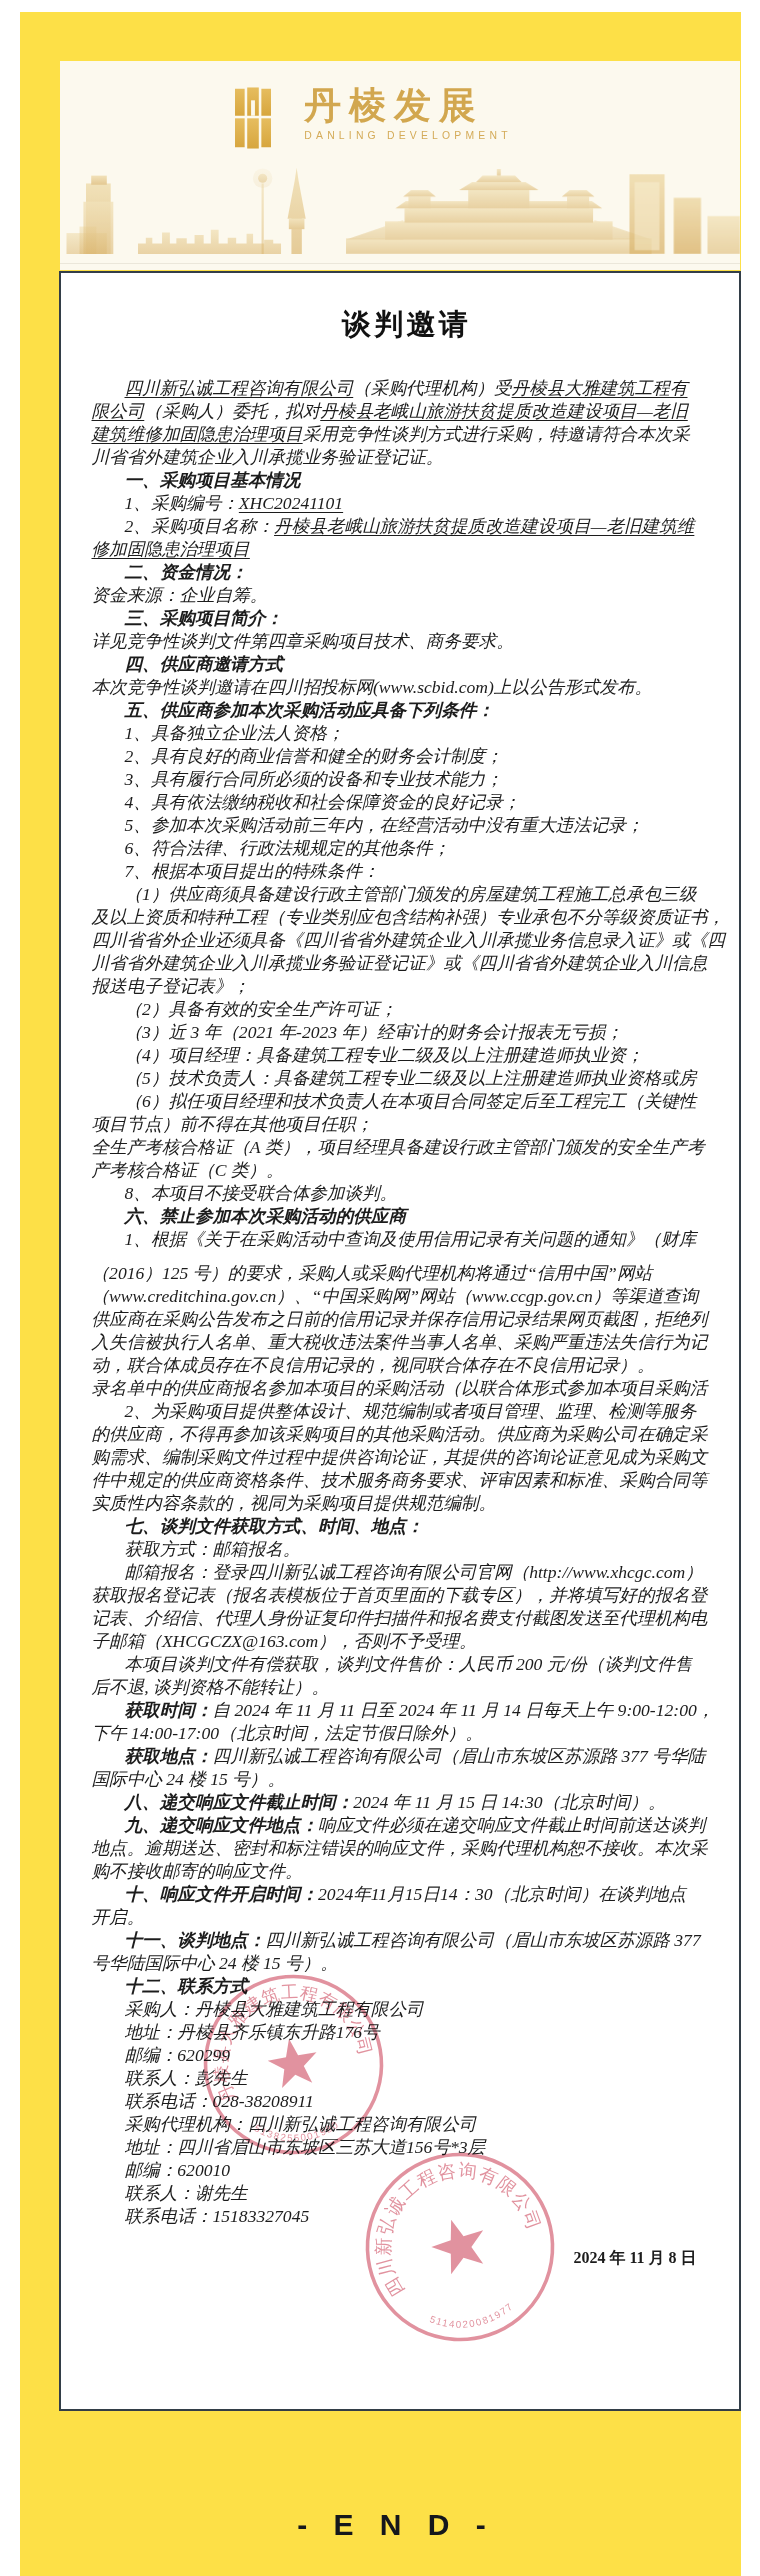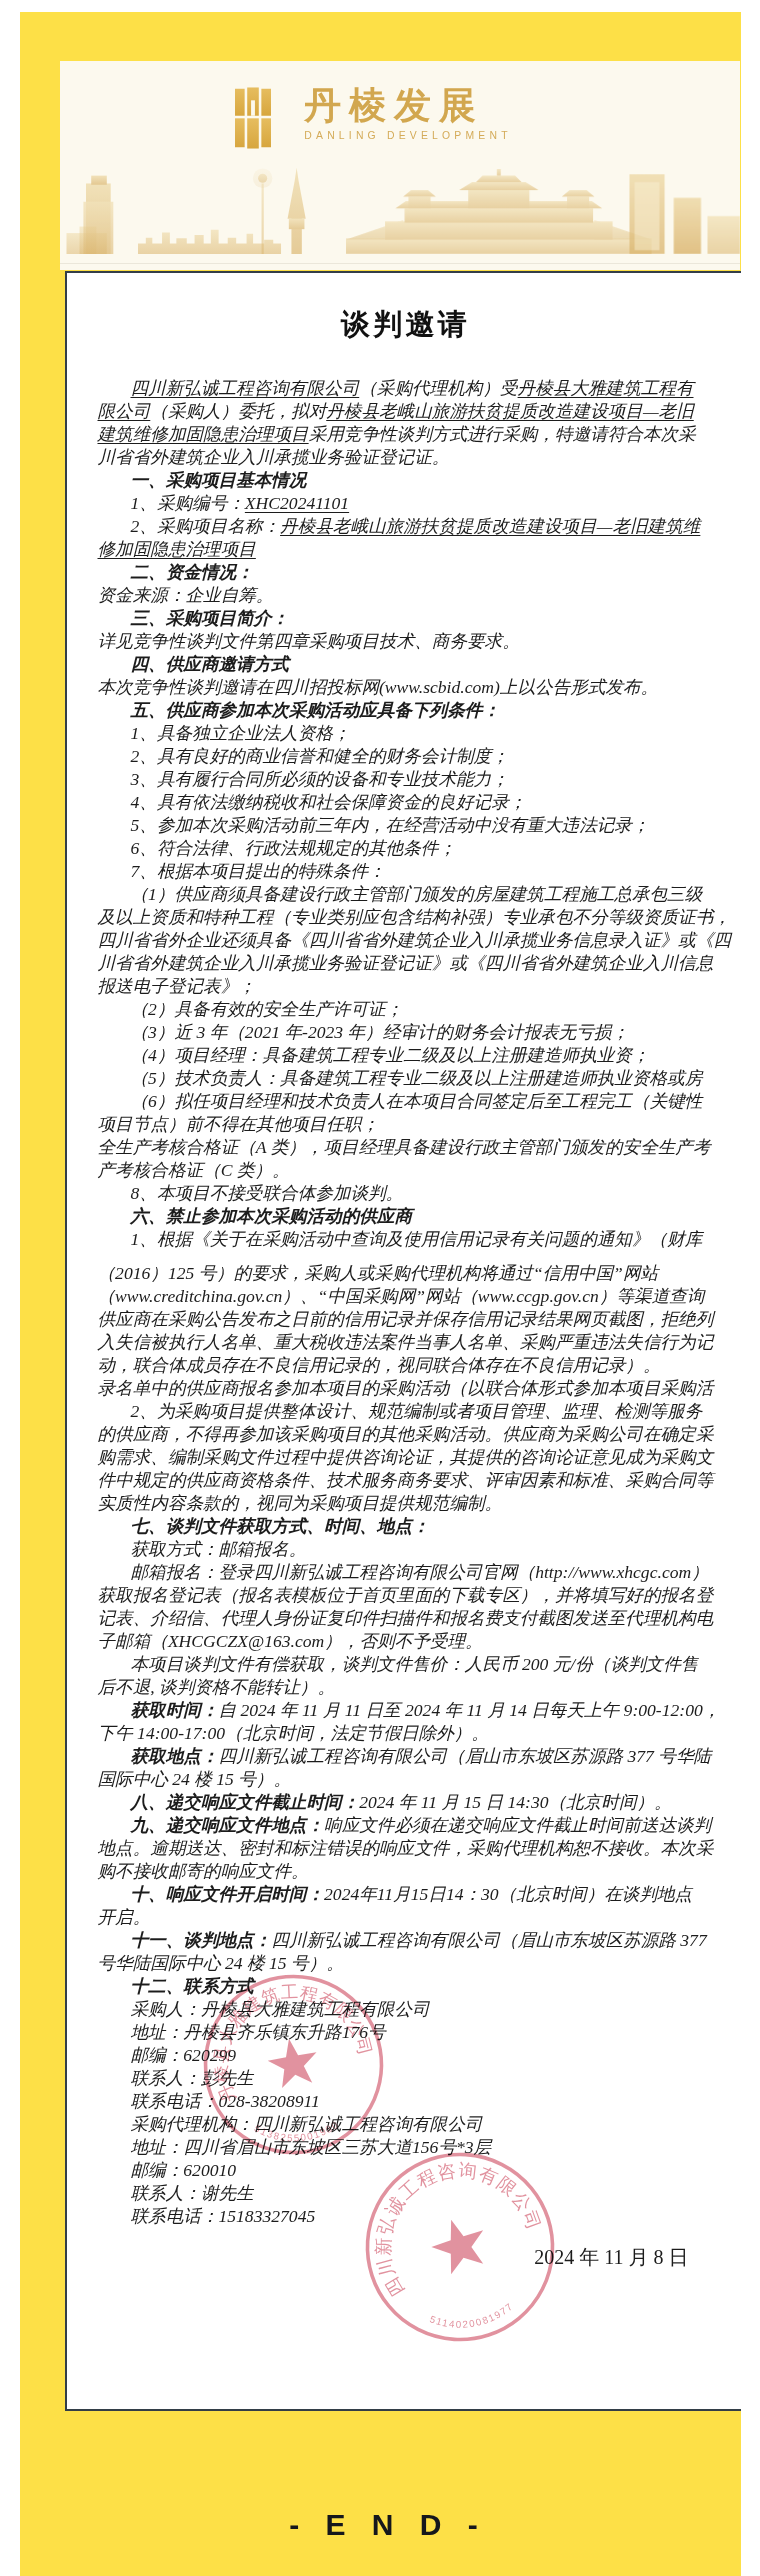--- a/index.html
+++ b/index.html
@@ -10,38 +10,38 @@
   .band::after{content:"";position:absolute;left:0;right:0;bottom:5.9px;height:1.3px;background:#ddd8ca;opacity:.55;}
   .logo-row{position:relative;display:flex;justify-content:center;align-items:flex-start;
             padding-top:26px;transform:translateX(-26px);gap:33px;}
   .logo-icon{width:36px;height:62px;flex:0 0 auto;}
   .brand-col{text-align:left;}
   .brand-name{font-size:37px;line-height:38px;letter-spacing:7.8px;font-weight:600;color:#d2a74f;}
   .brand-sub{margin-top:5.2px;font-size:10.4px;letter-spacing:4.2px;color:#d4ab58;
              font-family:"Liberation Sans","DejaVu Sans",sans-serif;}
   .skyline{position:absolute;left:0;bottom:16.3px;width:680px;height:98px;display:block;}
   
-  .page{position:absolute;left:45px;top:259px;width:682px;height:2140px;background:#ffffff;
-        border:2.6px solid #333e48;box-sizing:border-box;padding:35px 31px 0 31px;}
+  .page{position:absolute;left:39px;top:259px;width:682px;height:2140px;background:#ffffff;
+        border:2.6px solid #333e48;box-sizing:border-box;padding:35px 17px 0 31px;}
   .page-title{text-align:center;font-size:29px;line-height:33px;font-weight:700;letter-spacing:3.3px;
               color:#111;margin:0 0 36px 0;}
   .doc-body{font-size:17.6px;font-style:italic;}
   .line{line-height:23px;min-height:23px;white-space:nowrap;}
   .line.ind{text-indent:33px;}
   .line.gap{margin-top:11px;}
   .line .b{font-weight:700;}
   .line .u{text-decoration:underline;text-underline-offset:3.3px;text-decoration-thickness:1px;}
-  .date-line{margin-top:18px;text-align:right;padding-right:25px;font-size:20px;line-height:23.4px;}
+  .date-line{margin-top:18px;text-align:right;padding-right:25px;font-size:16px;line-height:23.4px;font-weight:bold;}
   
   .stamp{position:absolute;mix-blend-mode:multiply;opacity:.62;pointer-events:none;}
   .stamp text{font-family:"Liberation Sans","DejaVu Sans",sans-serif;}
   .stamp-1{left:179px;top:1958px;}
   .stamp-2{left:339px;top:2134px;}
   
-  .end-mark{position:absolute;top:2496px;left:8px;width:100%;text-align:center;
+  .end-mark{position:absolute;top:2496px;left:16px;width:100%;text-align:center;
             font-family:"Liberation Sans","DejaVu Sans",sans-serif;
             font-size:30px;font-weight:700;letter-spacing:9px;color:#15171c;}
 </style>
 </head>
 <body>
 
 <div class="screen">
 
   <div class="band">
     <div class="logo-row">

